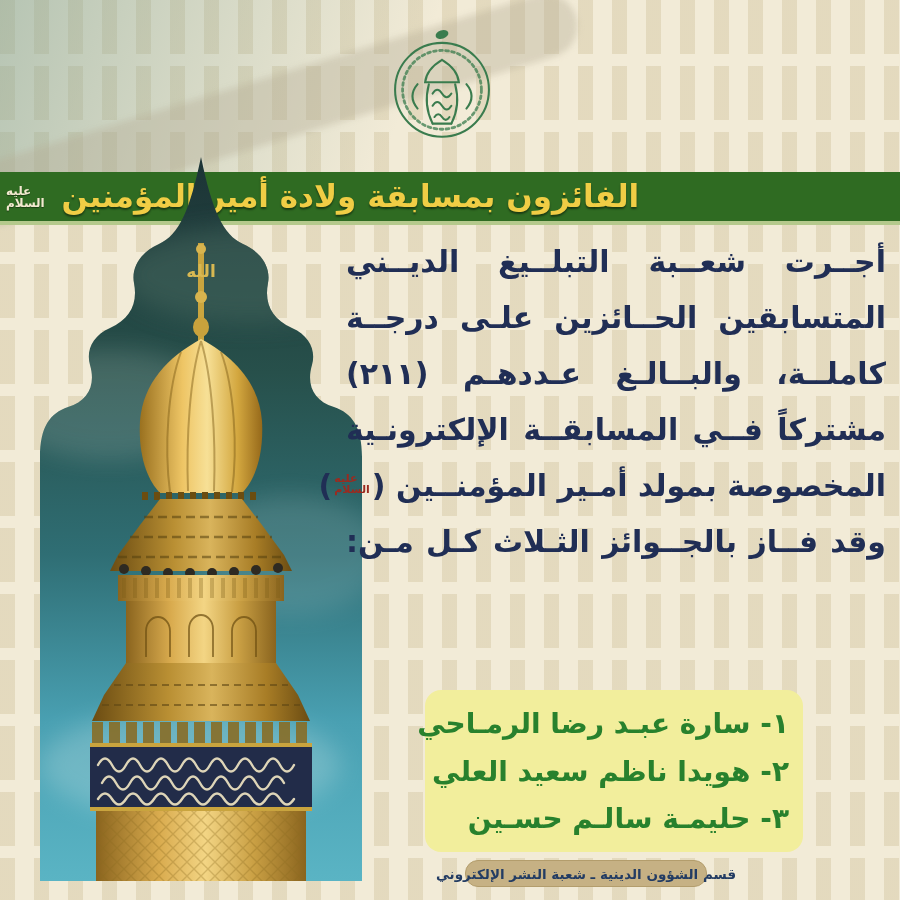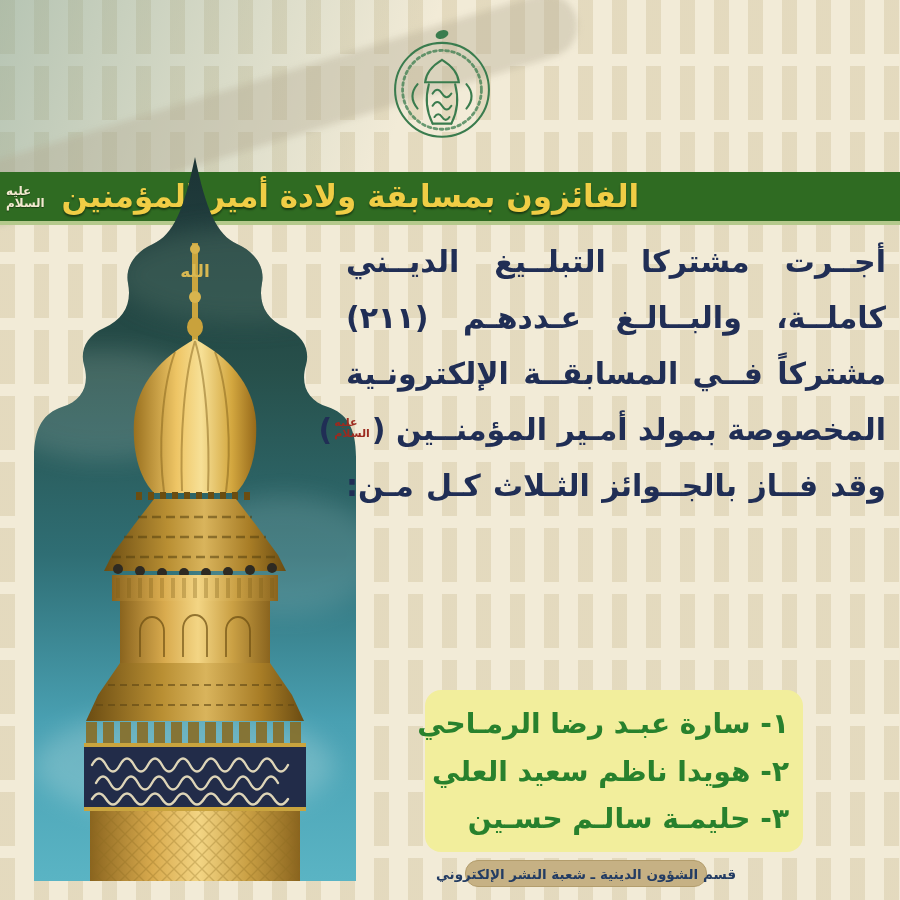--- a/index.html
+++ b/index.html
@@ -30,21 +30,21 @@
     color:#f0cd45; font-weight:bold; font-size:31px; padding-right:14px;
     text-shadow:0 2px 2px rgba(0,0,0,.45); white-space:nowrap; line-height:53px;
   }
   .pbuh{
     display:inline-flex; flex-direction:column; align-items:flex-end; justify-content:center;
     font-size:12px; line-height:1.0; font-weight:bold; vertical-align:middle;
     margin:0 6px; transform:translateY(-2px);
   }
   .pbuh-cream{ color:#f3ead0; text-shadow:0 1px 1px rgba(0,0,0,.4); }
   .pbuh-red{ color:#9c2a1f; font-size:11px; margin:0 2px; transform:translateY(-4px); }
-  .photo{ position:absolute; left:34px; top:155px; width:322px; height:726px; z-index:2; }
+  .photo{ position:absolute; left:40px; top:155px; width:322px; height:726px; z-index:2; }
   .body-text{
     position:absolute; top:234px; right:14px; width:540px; z-index:3;
     direction:rtl; color:#202e55; font-weight:bold; font-size:30px; line-height:56px;
   }
   .body-line{ text-align:justify; text-align-last:justify; white-space:nowrap; display:block; }
   .winners-box{
     position:absolute; left:425px; top:690px; width:378px; height:162px; z-index:3;
     background:#f2ee9c; border-radius:16px;
     display:flex; flex-direction:column; justify-content:space-evenly;
     direction:rtl; padding:2px 14px; box-sizing:border-box;
@@ -198,21 +198,22 @@
           <path d="M58 644 q7 -11 14 0 t14 0 t14 0 t14 0 t14 0 t14 0 t14 0 t14 0 t14 0 t14 0 t14 0 t14 0 t14 0 t14 0"></path>
         </g>
 
         <rect x="56" y="656" width="210" height="70" fill="url(#gold)"></rect>
         <rect x="56" y="656" width="210" height="70" fill="url(#diag)" opacity="0.3"></rect>
       </g>
     </svg>
   </div>
 
   <div class="body-text">
-    <span class="body-line">أجــرت مشتركا التبلــيغ الديــني</span>
+    <span class="body-line">أجــرت شعــبة التبلــيغ الديــني</span>
+    <span class="body-line">المتسابقين الحــائزين علـى درجــة</span>
     <span class="body-line">كاملــة، والبــالـغ عـددهـم (٢١١)</span>
     <span class="body-line">مشتركاً فــي المسابقــة الإلكترونـية</span>
     <span class="body-line">
       <span>المخصوصة بمولد أمـير المؤمنــين (</span><span class="pbuh pbuh-red">
           <span>عليه</span>
           <span>السلام</span>
         </span><span>)</span>
     </span>
     <span class="body-line">وقد فــاز بالجــوائز الثـلاث كـل مـن:</span>
   </div>

